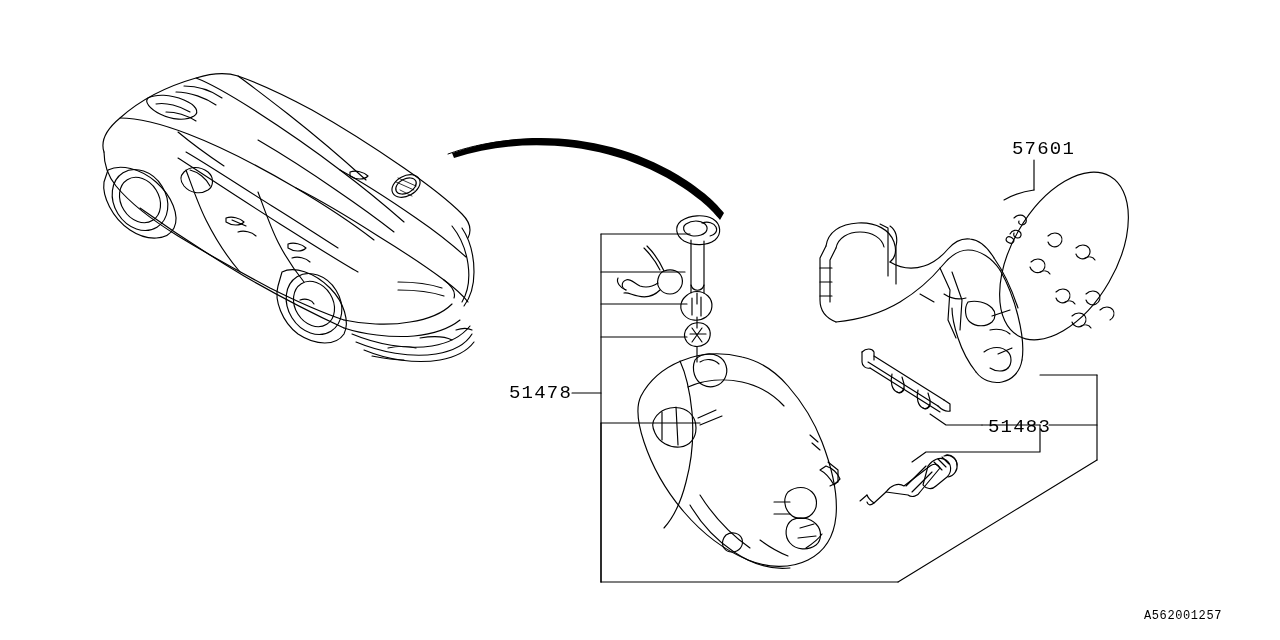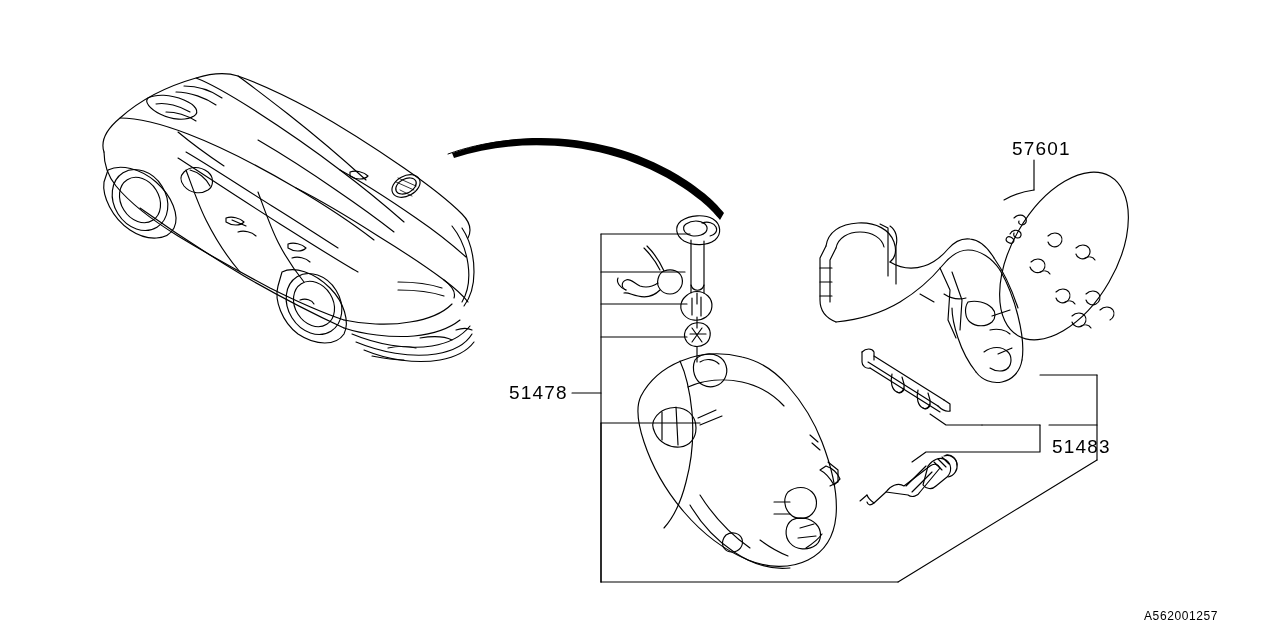--- a/index.html
+++ b/index.html
@@ -5,29 +5,29 @@
 <style>
   html,body{margin:0;padding:0;background:#ffffff;}
   body{
     width:1280px;height:640px;overflow:hidden;
     font-family:"Liberation Sans", sans-serif;
     position:relative;
   }
   #sheet{position:absolute;inset:0;width:1280px;height:640px;}
   .label{
     position:absolute;
-    font-family:Liberation Sans, sans-serif;
+    font-family:Liberation Mono, monospace;
     font-size:19px;
     letter-spacing:1.2px;
     color:#000;
     white-space:nowrap;
     user-select:none;
   }
   #lbl-51478{left:509px;top:382px;}
-  #lbl-51483{left:1052px;top:416px;margin-top:20px;}
+  #lbl-51483{left:988px;top:416px;}
   #lbl-57601{left:1012px;top:138px;}
   #lbl-docid{left:1144px;top:609px;font-size:12px;letter-spacing:0.6px;}
   svg{display:block;}
 </style>
 </head>
 <body>
 
 <svg id="sheet" viewBox="0 0 1280 640" xmlns="http://www.w3.org/2000/svg">
   <g fill="none" stroke="#000" stroke-width="1.15" stroke-linecap="round" stroke-linejoin="round">
 

